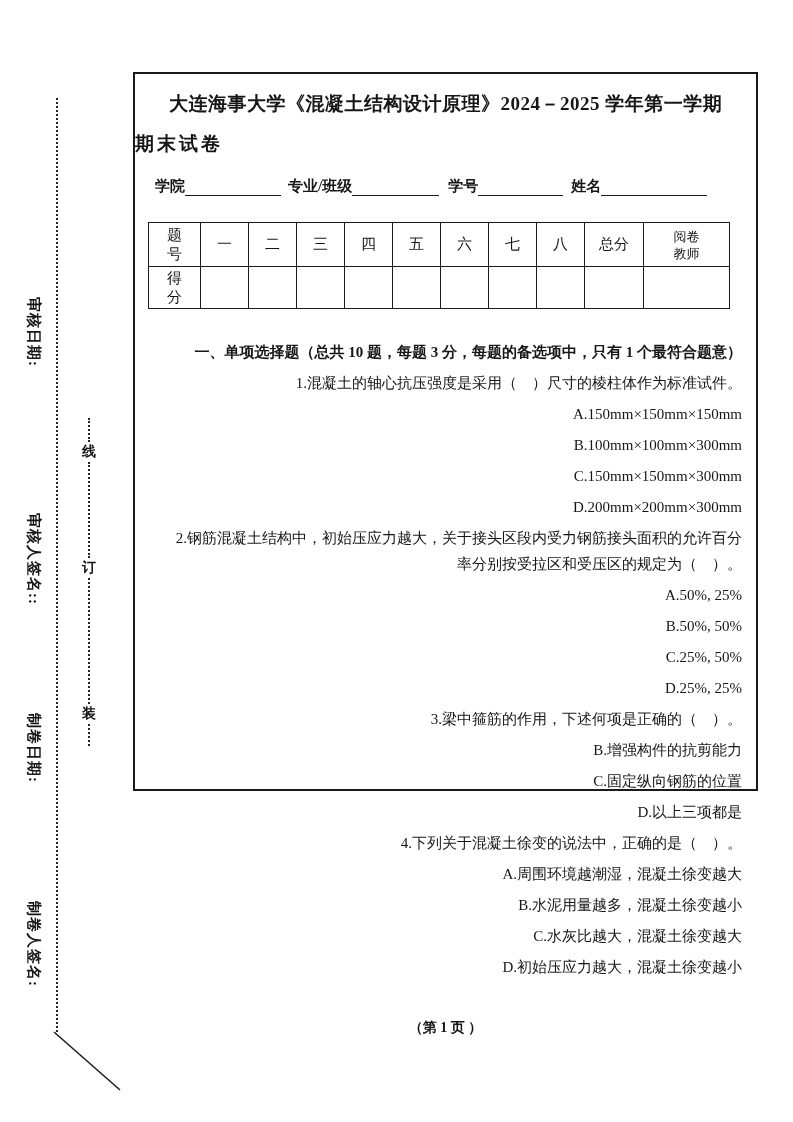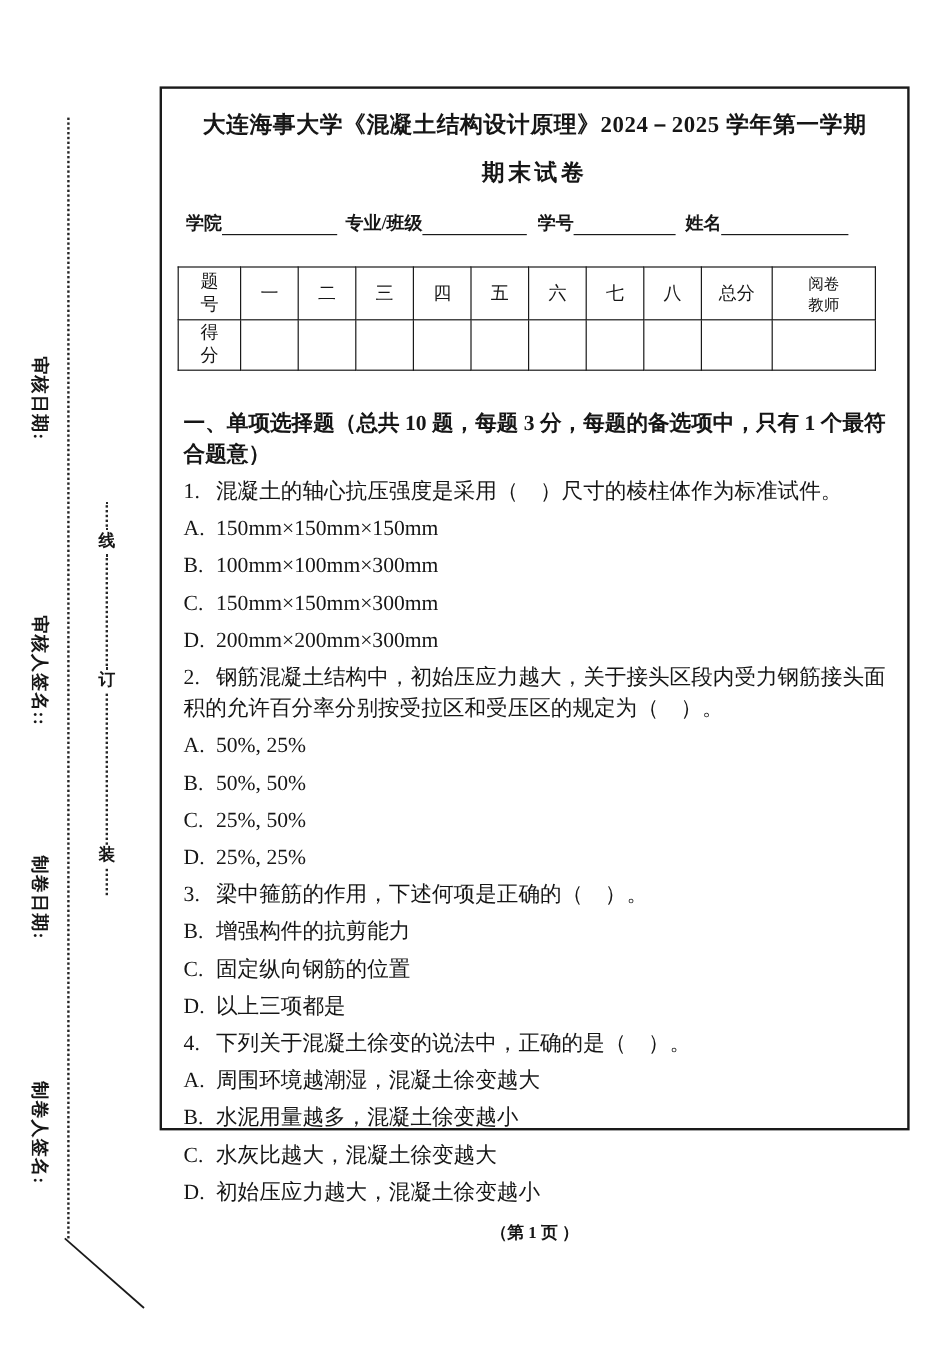--- a/index.html
+++ b/index.html
@@ -34,41 +34,41 @@
   .binding-line .seg { width: 0; border-left: 2px dotted #262626; }
   .seg-a { height: 24px; } .seg-b { height: 96px; }
   .seg-c { height: 126px; } .seg-d { height: 22px; }
   .binding-line .bchar { font-size: 14px; font-weight: bold; padding: 2px 0; line-height: 16px; }
 
   .diag { position: absolute; left: 44px; top: 1022px; }
 
   
   .main-box {
     position: absolute; left: 133px; top: 72px;
-    width: 625px; height: 870px;
+    width: 625px; height: 719px;
     border: 2px solid #1a1a1a;
   }
   .title1 { margin: 17px 6px 0 6px; text-align: center; font-size: 19px; font-weight: bold; letter-spacing: 0.5px; }
-  .title2 { margin: 14px 0 0 0; text-align: center; font-size: 19px; font-weight: bold; letter-spacing: 3px; }
+  .title2 { margin: 14px 0 0 0; text-align: left; font-size: 19px; font-weight: bold; letter-spacing: 3px; }
 
   .fields { margin: 20px 8px 0 20px; font-size: 15px; font-weight: bold; white-space: nowrap; }
   .fields .u { display: inline-block; border-bottom: 1.5px solid #1a1a1a; height: 16px; vertical-align: bottom; }
   .u1 { width: 96px; margin-right: 7px; }
   .u2 { width: 87px; margin-right: 9px; }
   .u3 { width: 85px; margin-right: 8px; }
   .u4 { width: 106px; }
 
   .score-table { border-collapse: collapse; table-layout: fixed; margin: 26px 0 0 13px; }
   .score-table td { border: 1.6px solid #1a1a1a; text-align: center; vertical-align: middle; font-size: 15px; padding: 0; }
   .score-table tr.r1 td { height: 44px; }
   .score-table tr.r2 td { height: 42px; }
   .vwrap  { width: 17px; margin: 0 auto; line-height: 19px; }
   .vwrap2 { width: 32px; margin: 0 auto; line-height: 17px; font-size: 13px; }
 
-  .content { margin: 30px 14px 0 18px; font-size: 18px; }
+  .content { margin: 30px 14px 0 18px; font-size: 15px; text-align: right; }
   .content p { margin: 0 0 5px 0; line-height: 26px; }
   .content p.qstem { margin-top: 2px; }
   .section-heading { font-weight: bold; }
   .inum { display: inline-block; width: 27px; }
 
   .footer {
     position: absolute; left: 133px; top: 1019px; width: 625px;
     text-align: center; font-size: 14px; font-weight: bold;
   }
 </style>

